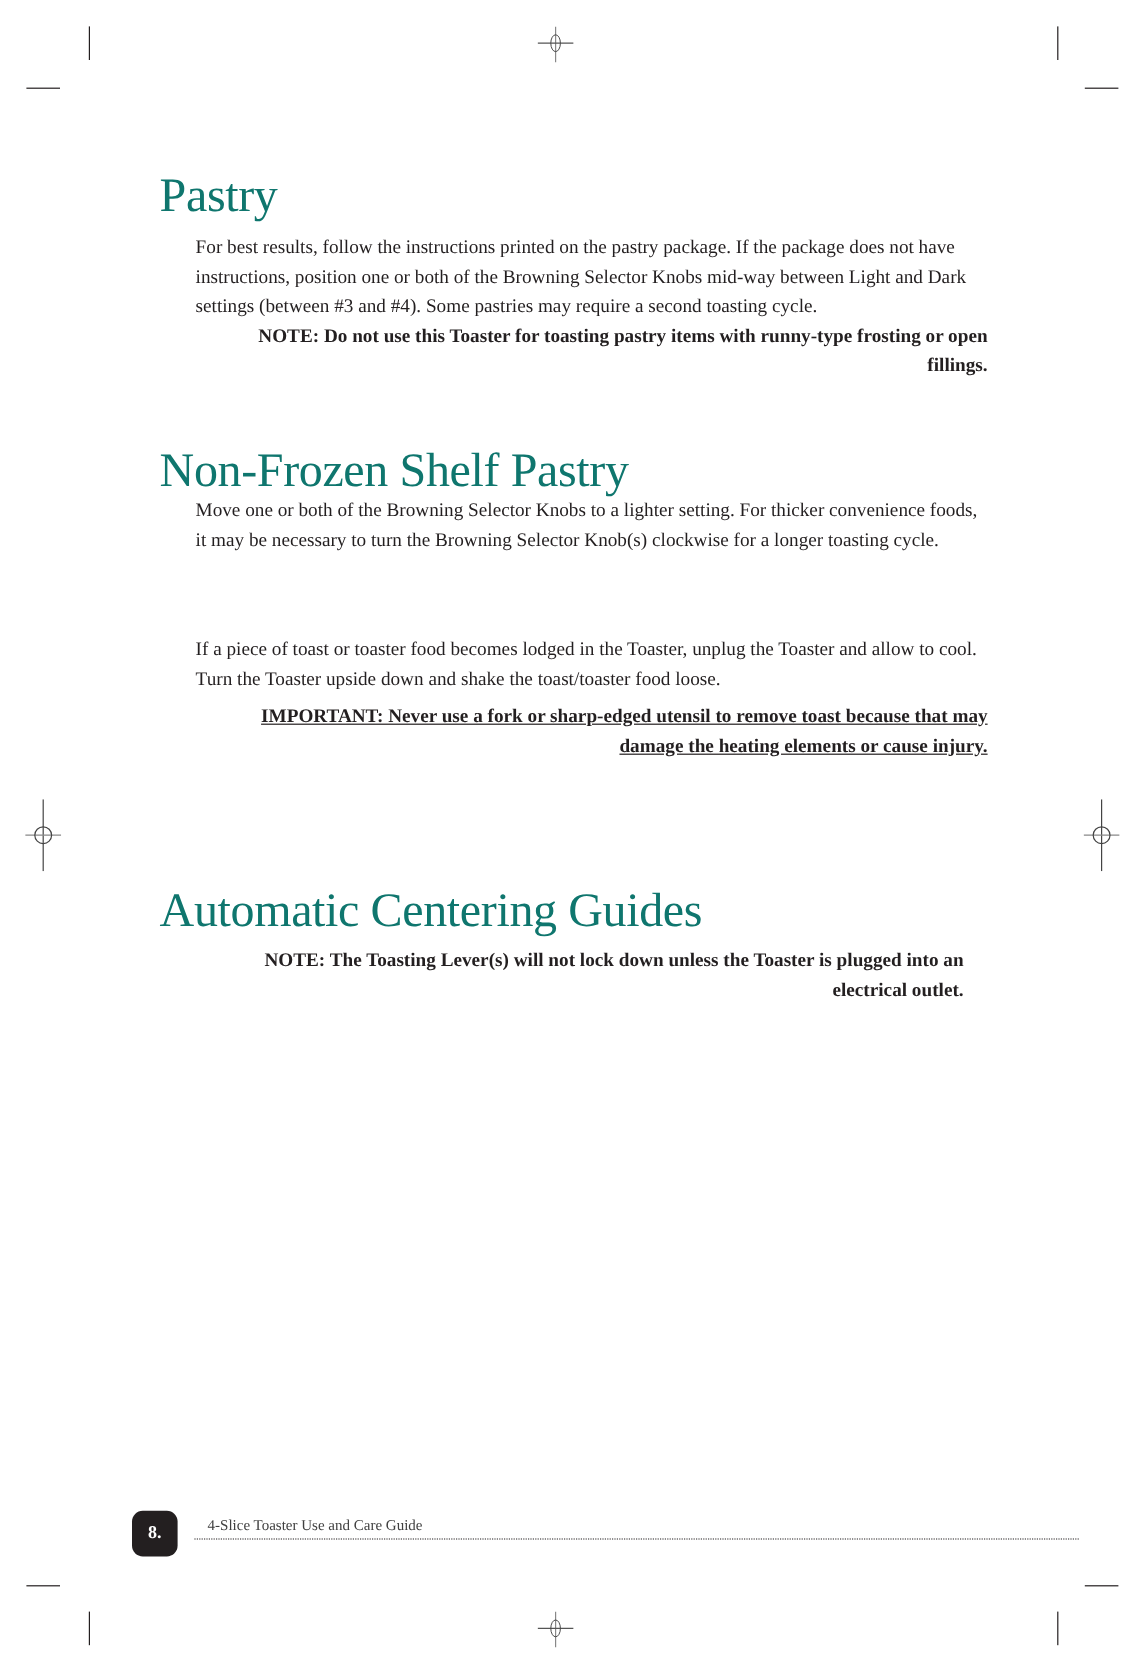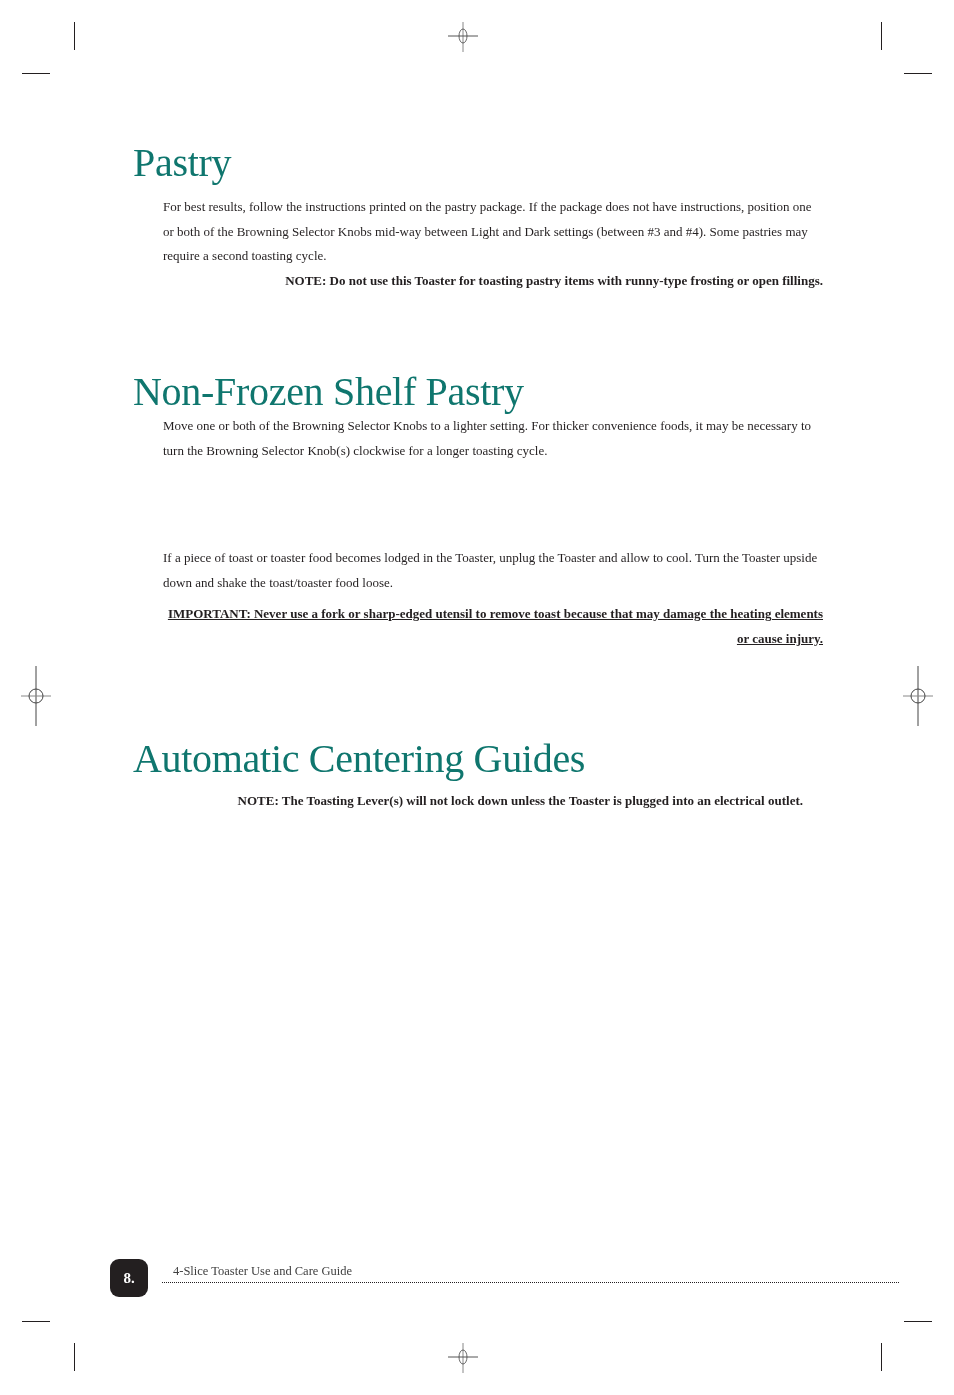--- a/index.html
+++ b/index.html
@@ -15,21 +15,21 @@
 
     .content { position: absolute; left: 0; top: 0; width: 954px; }
     .section { position: absolute; left: 133px; width: 700px; }
     .heading {
       font-family: "Liberation Serif", "DejaVu Serif", serif;
       font-weight: normal; font-size: 40px; line-height: 44px;
       margin: 0; color: #0f766e; letter-spacing: -0.3px; white-space: nowrap;
     }
     .body {
       margin-left: 30px; width: 660px;
-      font-size: 13px; line-height: 24.5px;
+      font-size: 16px; line-height: 24.5px;
     }
     .body p { margin: 0; }
     .note { font-weight: bold; text-align: right; }
     .gap { margin-top: 7px !important; text-decoration: underline; }
 
     .footer-badge {
       position: absolute; left: 110px; top: 1259px; width: 38px; height: 38px;
       background: #231f20; border-radius: 9px; color: #fff;
       font-family: "Liberation Serif", serif; font-weight: bold; font-size: 15px;
       display: flex; align-items: center; justify-content: center;
@@ -96,21 +96,21 @@
   </div>
 
   <div class="section" style="top:370px;">
     <h2 class="heading">Non-Frozen Shelf Pastry</h2>
     <div class="body" style="">
       <p>Move one or both of the Browning Selector Knobs to a lighter setting. For thicker convenience foods, it may be necessary to turn the Browning Selector Knob(s) clockwise for a longer toasting cycle.</p>
     </div>
   </div>
 
   <div class="section" style="top:526px;">
-    <div class="body" style="margin-top:20px;">
+    <div class="body" style="margin-top:4px;">
       <p>If a piece of toast or toaster food becomes lodged in the Toaster, unplug the Toaster and allow to cool. Turn the Toaster upside down and shake the toast/toaster food loose.</p>
       <p class="note gap">IMPORTANT: Never use a fork or sharp-edged utensil to remove toast because that may damage the heating elements or cause injury.</p>
     </div>
   </div>
 
   <div class="section" style="top:737px;">
     <h2 class="heading">Automatic Centering Guides</h2>
     <div class="body" style="margin-top:8px; width:600px;">
       <p class="note" style="width:640px;">NOTE: The Toasting Lever(s) will not lock down unless the Toaster is plugged into an electrical outlet.</p>
     </div>

